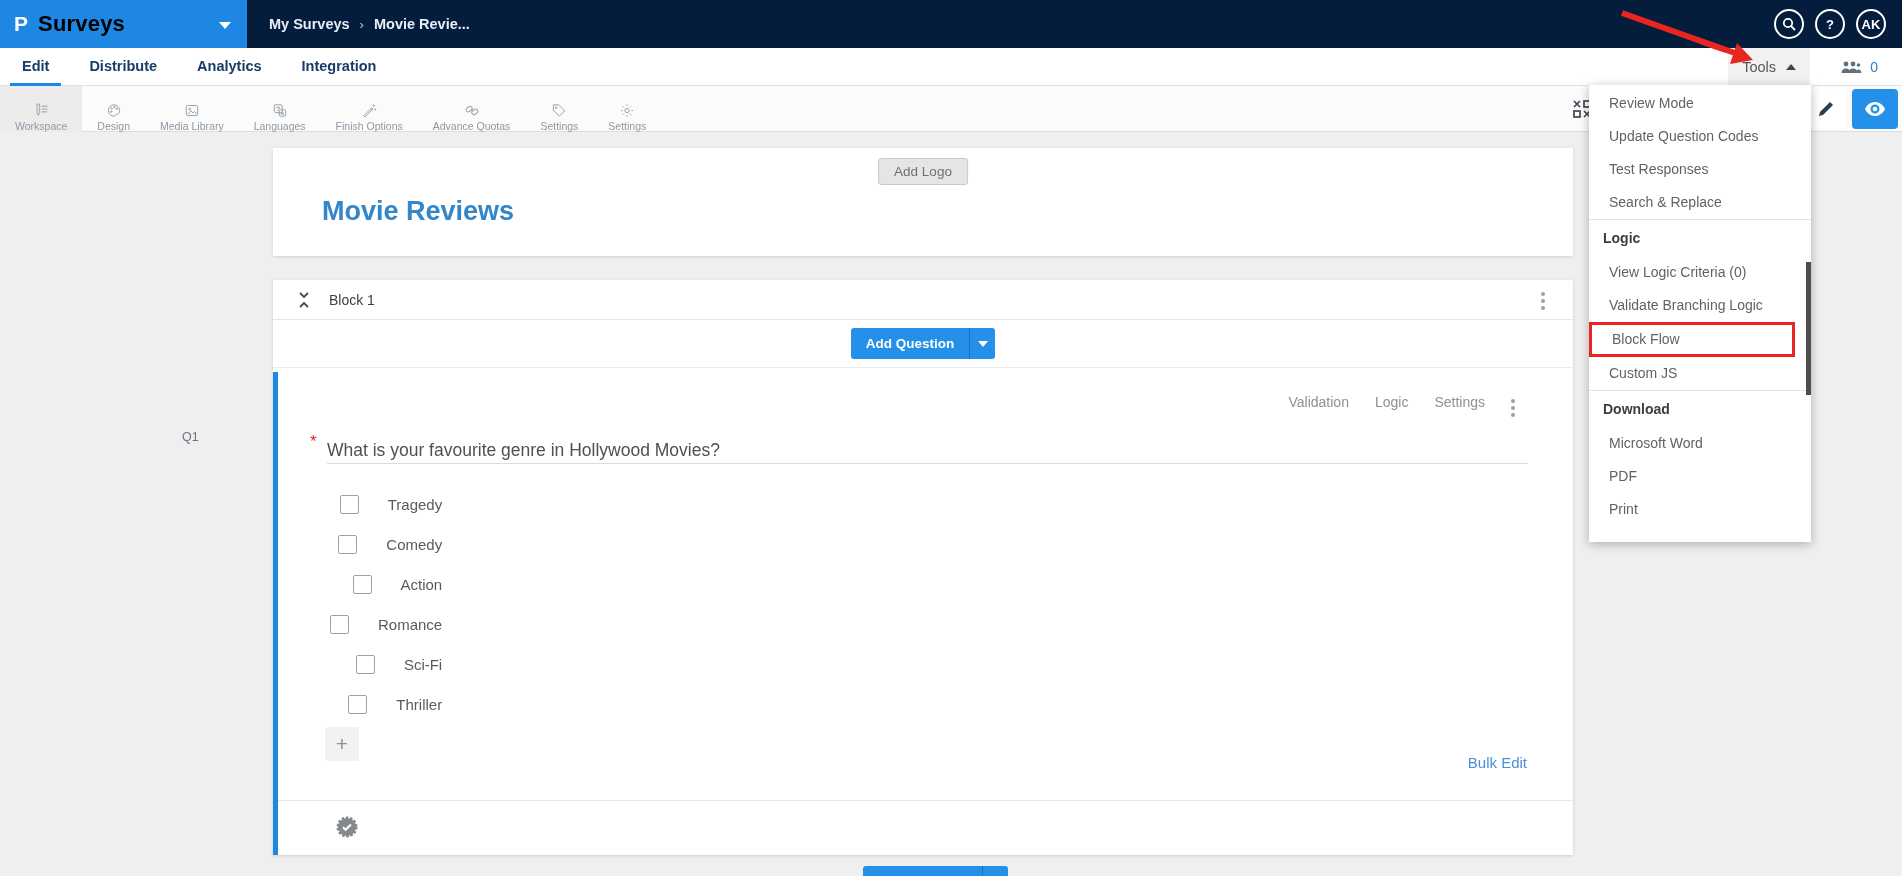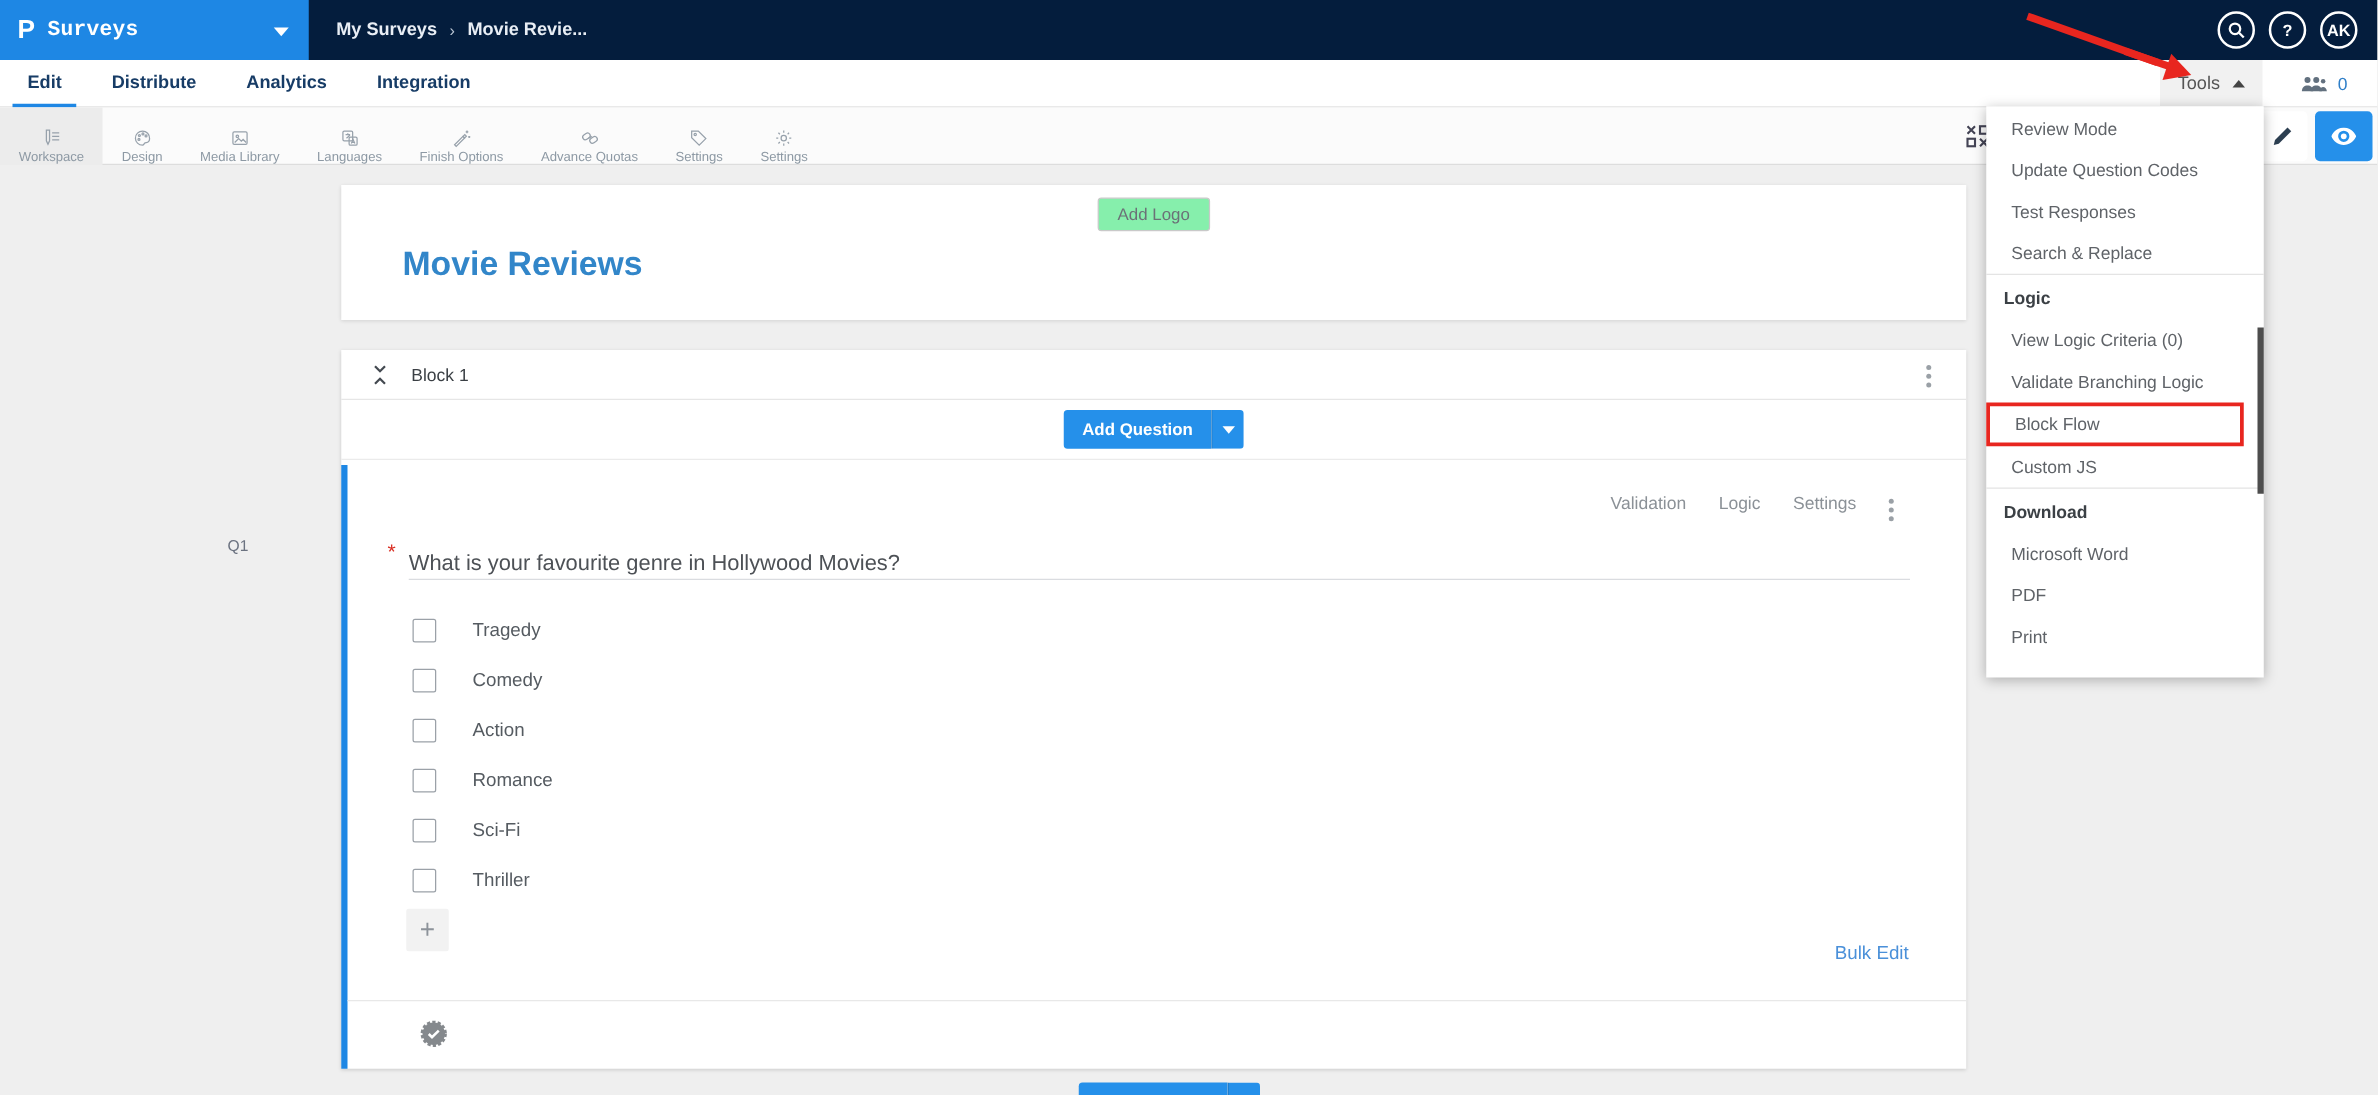--- a/index.html
+++ b/index.html
@@ -3,21 +3,21 @@
 <meta charset="utf-8">
 <style>
   * { margin:0; padding:0; box-sizing:border-box; }
   html,body { width:1902px; height:876px; overflow:hidden; }
   body { font-family:"Liberation Sans", sans-serif; background:#efefef; position:relative; }
 
   
   .topbar { position:absolute; left:0; top:0; width:1902px; height:48px; background:#041d3d; display:flex; align-items:center; }
   .brand { width:247px; height:48px; background:#1e87e4; display:flex; align-items:center; padding:0 14px; position:relative; }
   .brand-logo { color:#fff; font-size:21px; font-weight:800; margin-right:10px; }
-  .brand-name { color:#ffffff; font-size:17px; font-weight:700; letter-spacing:.2px;font-family:Liberation Mono, monospace; }
+  .brand-name { color:#000000; font-size:22px; font-weight:700; letter-spacing:.2px; }
   .brand-caret { position:absolute; right:16px; top:22px; width:0; height:0; border-left:6px solid transparent; border-right:6px solid transparent; border-top:7px solid #fff; }
   .breadcrumb { display:flex; align-items:center; gap:10px; padding-left:22px; color:#e9eef5; font-size:14.5px; font-weight:700; }
   .crumb-sep { color:#b9c4d2; font-size:13px; font-weight:400; }
   .top-icons { position:absolute; right:16px; top:9px; display:flex; gap:11px; }
   .circle-btn { width:30px; height:30px; border:2px solid #fff; border-radius:50%; display:flex; align-items:center; justify-content:center; color:#fff; font-size:13px; font-weight:700; }
 
   
   .tabbar { position:absolute; left:0; top:48px; width:1902px; height:38px; background:#fff; border-bottom:1px solid #e2e2e2; display:flex; align-items:center; }
   .tab { padding:0 12px; margin:0 8px; height:38px; line-height:36px; font-size:14.5px; color:#173c66; font-weight:700; }
   .tab:first-child { margin-left:10px; }
@@ -32,21 +32,21 @@
   .tb-item { height:46px; padding:16px 15px 0; display:flex; flex-direction:column; align-items:center; justify-content:flex-start; gap:1px; }
   .tb-item.active { background:#ececec; }
   .tb-item svg { stroke:#97a1ab; fill:none; stroke-width:1.4; }
   .tb-label { font-size:10.5px; color:#8d99a4; white-space:nowrap; }
   .grid-icon { position:absolute; right:308px; top:11px; }
   .pencil-btn { position:absolute; right:56px; top:3px; width:40px; height:40px; background:#fff; border-radius:4px; display:flex; align-items:center; justify-content:center; }
   .eye-btn { position:absolute; right:4px; top:3px; width:46px; height:40px; background:#2590ea; border-radius:4px; display:flex; align-items:center; justify-content:center; }
 
   
   .title-card { position:absolute; left:273px; top:148px; width:1300px; height:108px; background:#fff; box-shadow:0 1px 3px rgba(0,0,0,.12); }
-  .add-logo { position:absolute; left:50%; transform:translateX(-50%); top:10px; background:#86efac; border:1px solid #c9c9c9; border-radius:3px; padding:5px 15px; font-size:13.5px; color:#6b7177; }
+  .add-logo { position:absolute; left:50%; transform:translateX(-50%); top:10px; background:#e5e5e5; border:1px solid #c9c9c9; border-radius:3px; padding:5px 15px; font-size:13.5px; color:#6b7177; }
   .survey-title { position:absolute; left:49px; top:48px; font-size:27px; font-weight:700; color:#3286c9; }
 
   .block-card { position:absolute; left:273px; top:280px; width:1300px; height:575px; background:#fff; box-shadow:0 1px 3px rgba(0,0,0,.15); }
   .block-header { height:40px; border-bottom:1px solid #e6e6e6; position:relative; display:flex; align-items:center; }
   .collapse-icon { position:absolute; left:22px; top:11px; }
   .block-title { margin-left:56px; font-size:14px; color:#3a3f44; }
   .kebab { display:inline-block; width:4px; }
   .kebab i { display:block; width:4px; height:4px; background:#9aa0a6; border-radius:50%; margin:3px 0; }
   .block-kebab { position:absolute; right:28px; top:9px; }
 
@@ -56,21 +56,21 @@
   .split-caret { background:#2590ea; width:26px; border-left:1px solid rgba(0,0,0,.22); border-radius:0 3px 3px 0; display:flex; align-items:center; justify-content:center; }
   .split-caret b { width:0; height:0; border-left:5px solid transparent; border-right:5px solid transparent; border-top:6px solid #fff; }
 
   .question-sec { position:absolute; left:0; top:92px; width:1300px; height:483px; border-left:5px solid #1e87e4; }
   .q-links { position:absolute; right:88px; top:22px; display:flex; gap:26px; font-size:14px; color:#8b9197; }
   .q-kebab { position:absolute; right:58px; top:24px; }
   .q-required { position:absolute; left:32px; top:60px; color:#d93025; font-size:17px; }
   .q-text { position:absolute; left:49px; top:68px; font-size:17.5px; color:#4d5156; }
   .q-underline { position:absolute; left:49px; right:45px; top:91px; border-bottom:1px solid #dadce0; }
   .options { position:absolute; left:52px; top:112px; }
-  .option { display:flex; align-items:center; height:40px; }
+  .option { display:flex; align-items:center; height:40px;justify-content:flex-end; }
   .checkbox { width:19px; height:19px; border:1.5px solid #9ba1a8; border-radius:2px; background:#fff; }
   .option-label { margin-left:29px; font-size:15px; color:#555b61; }
   .add-option { position:absolute; left:47px; top:355px; width:34px; height:34px; background:#f2f2f2; color:#8d939a; font-size:21px; display:flex; align-items:center; justify-content:center; border-radius:2px; }
   .bulk-edit { position:absolute; right:46px; top:382px; color:#4a90d9; font-size:15px; }
   .q-footer { position:absolute; left:0; right:0; top:428px; height:55px; border-top:1px solid #e8e8e8; }
   .badge-icon { position:absolute; left:57px; top:14px; }
 
   .bottom-splitbtn { position:absolute; left:863px; top:866px; }
 
   

